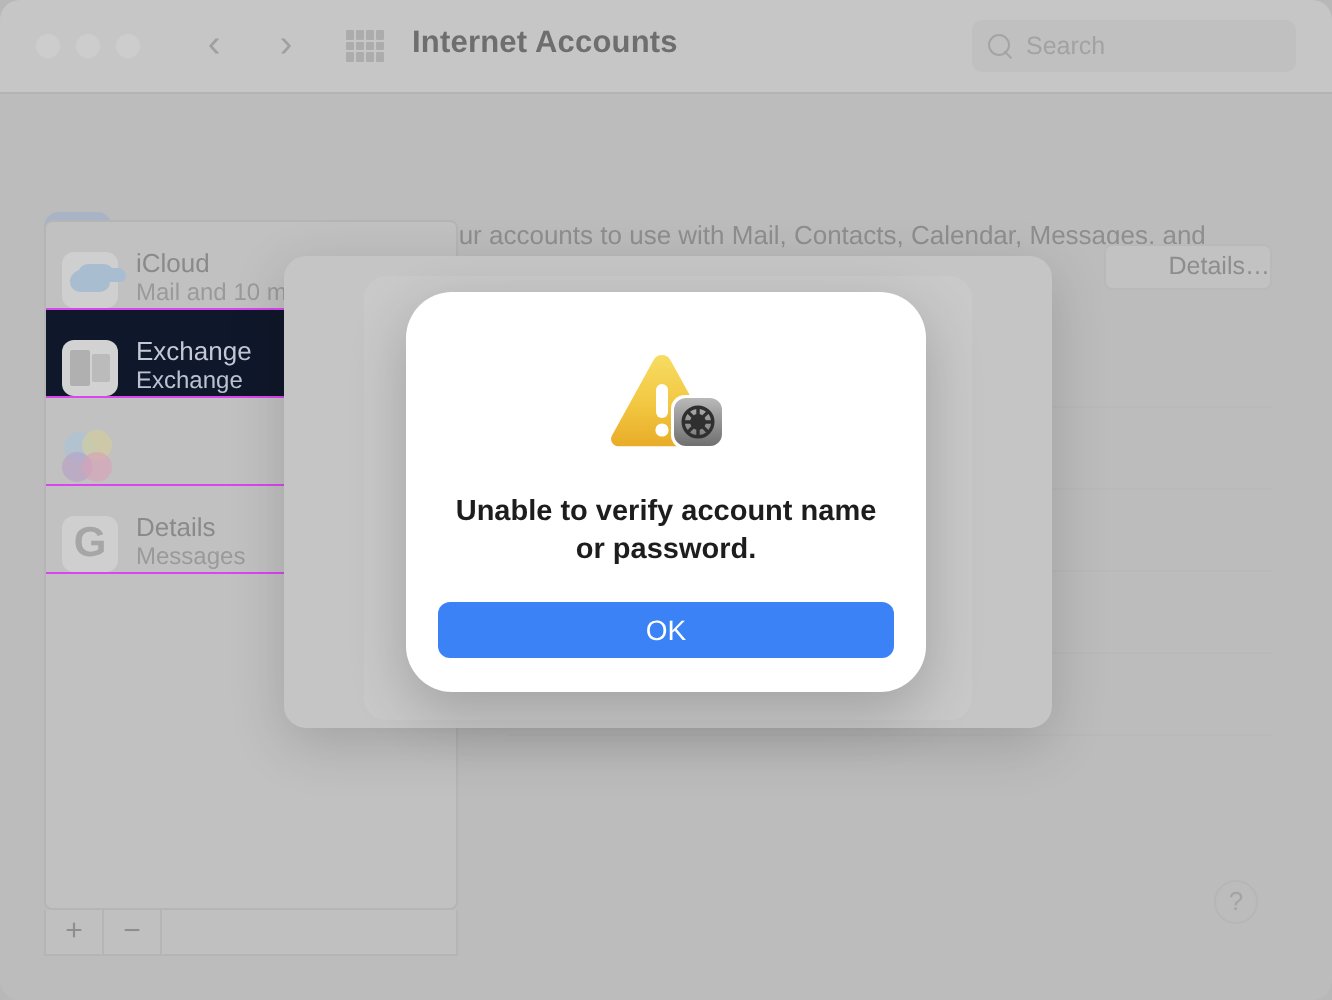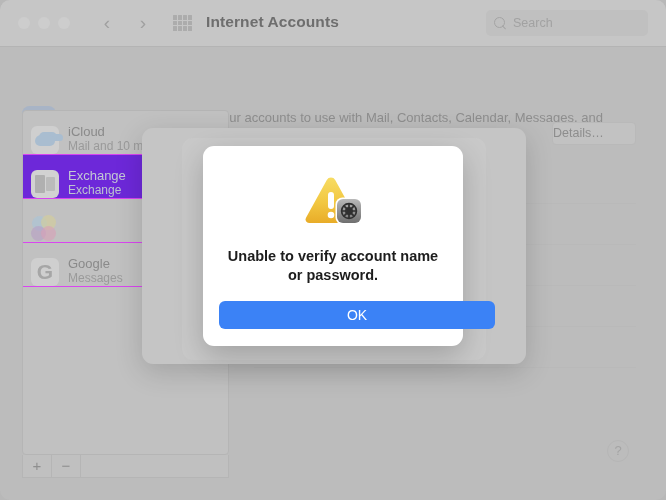--- a/index.html
+++ b/index.html
@@ -156,21 +156,21 @@
     overflow: hidden;
   }
   .acct {
     position: relative;
     height: 44px;
     display: flex;
     align-items: flex-end;
     padding-left: 8px;
     border-bottom: 1px solid #d946ef;
   }
-  .acct.selected { background: #6d28d9; }
+  .acct.selected { background: #0f172a; }
   .acct-icon {
     width: 28px; height: 28px;
     flex: none;
     margin-right: 9px;
     border-radius: 6px;
     position: relative;
   }
   .acct-text { overflow: hidden; }
   .acct-name {
     font-size: 13px;
@@ -280,21 +280,21 @@
   }
   #details-button {
     position: absolute;
     left: 306px; top: 12px;
     width: 84px; height: 23px;
     background: #c2c2c2;
     border: 1px solid #b9b9b9;
     border-radius: 4px;
     font-size: 12.5px;
     color: #8d8d8d;
-    text-align: left;
+    text-align: right;
     line-height: 21px;
   }
   #service-list {
     position: absolute;
     left: 8px; top: 53px;
     width: 382px;
   }
   .service-row {
     height: 41px;
     display: flex;
@@ -343,21 +343,21 @@
     left: 182px; top: 138px;
     width: 304px; height: 222px;
     background: #c9c9c9;
     border-radius: 11px;
   }
   #alert {
     position: absolute;
     left: 203px; top: 146px;
     width: 260px; height: 200px;
     background: #ffffff;
-    border-radius: 11px;
+    border-radius: 23px;
     box-shadow: 0 10px 30px rgba(0,0,0,0.20);
   }
   #alert-icon {
     position: absolute;
     left: 50%; top: 26px;
     transform: translateX(-50%);
     width: 64px; height: 58px;
   }
   #alert-message {
     position: absolute;
@@ -365,21 +365,21 @@
     width: 224px;
     text-align: center;
     font-size: 14.5px;
     font-weight: bold;
     line-height: 19px;
     color: #1d1d1d;
   }
   #alert-ok {
     position: absolute;
     left: 16px; top: 155px;
-    width: 276px; height: 28px;
+    width: 228px; height: 28px;
     border-radius: 6px;
     background: #3b82f6;
     color: #ffffff;
     font-size: 14px;
     text-align: center;
     line-height: 28px;
     border: none;
     font-family: "Liberation Sans", sans-serif;
   }
 </style>
@@ -449,21 +449,21 @@
         <span class="b1"></span>
           <span class="b2"></span>
           <span class="b3"></span>
           <span class="b4"></span>
       </div>
     </div>
 
     <div class="acct">
       <div class="acct-icon" id="icon-google">G</div>
       <div class="acct-text">
-        <div class="acct-name">Google</div>
+        <div class="acct-name">Details</div>
         <div class="acct-sub">Messages</div>
       </div>
     </div>
 
   </div>
 
   <div id="sidebar-footer">
     <div class="pm-btn">+</div>
     <div class="pm-btn">−</div>
     <div id="pm-spacer"></div>

